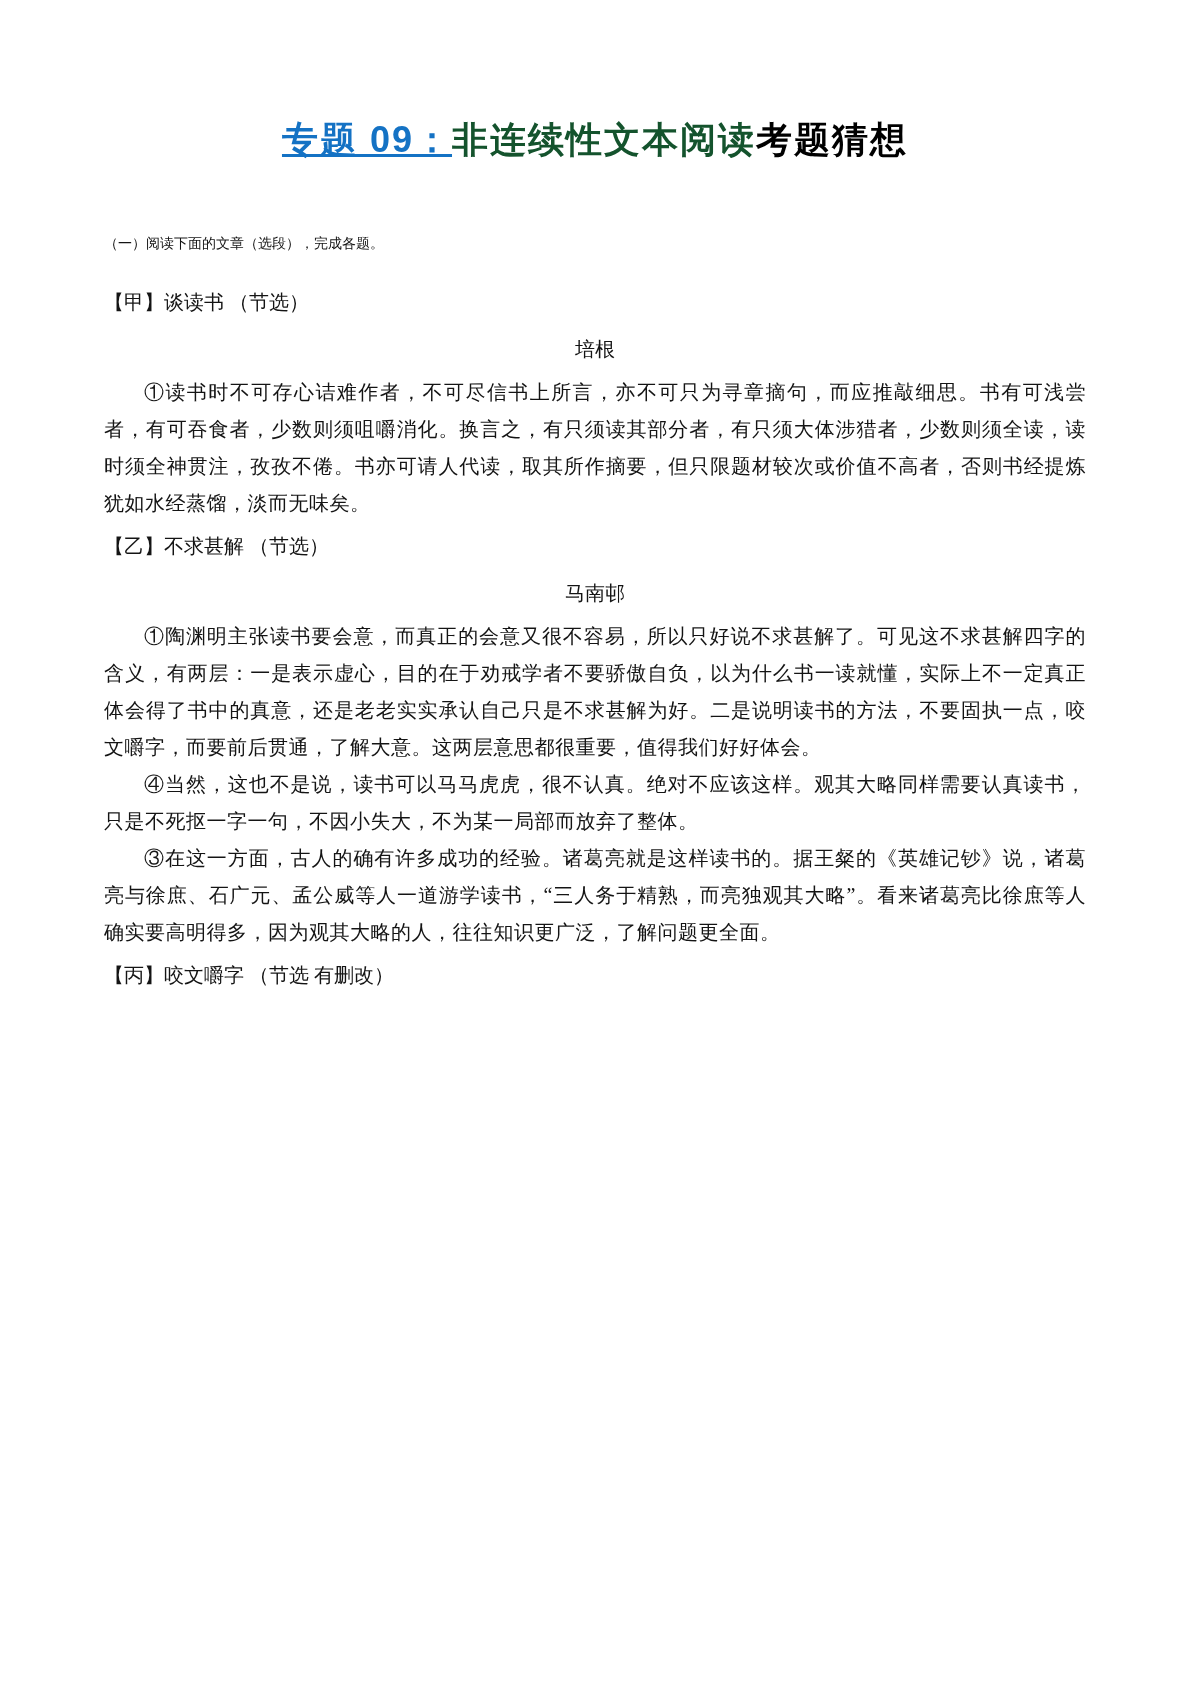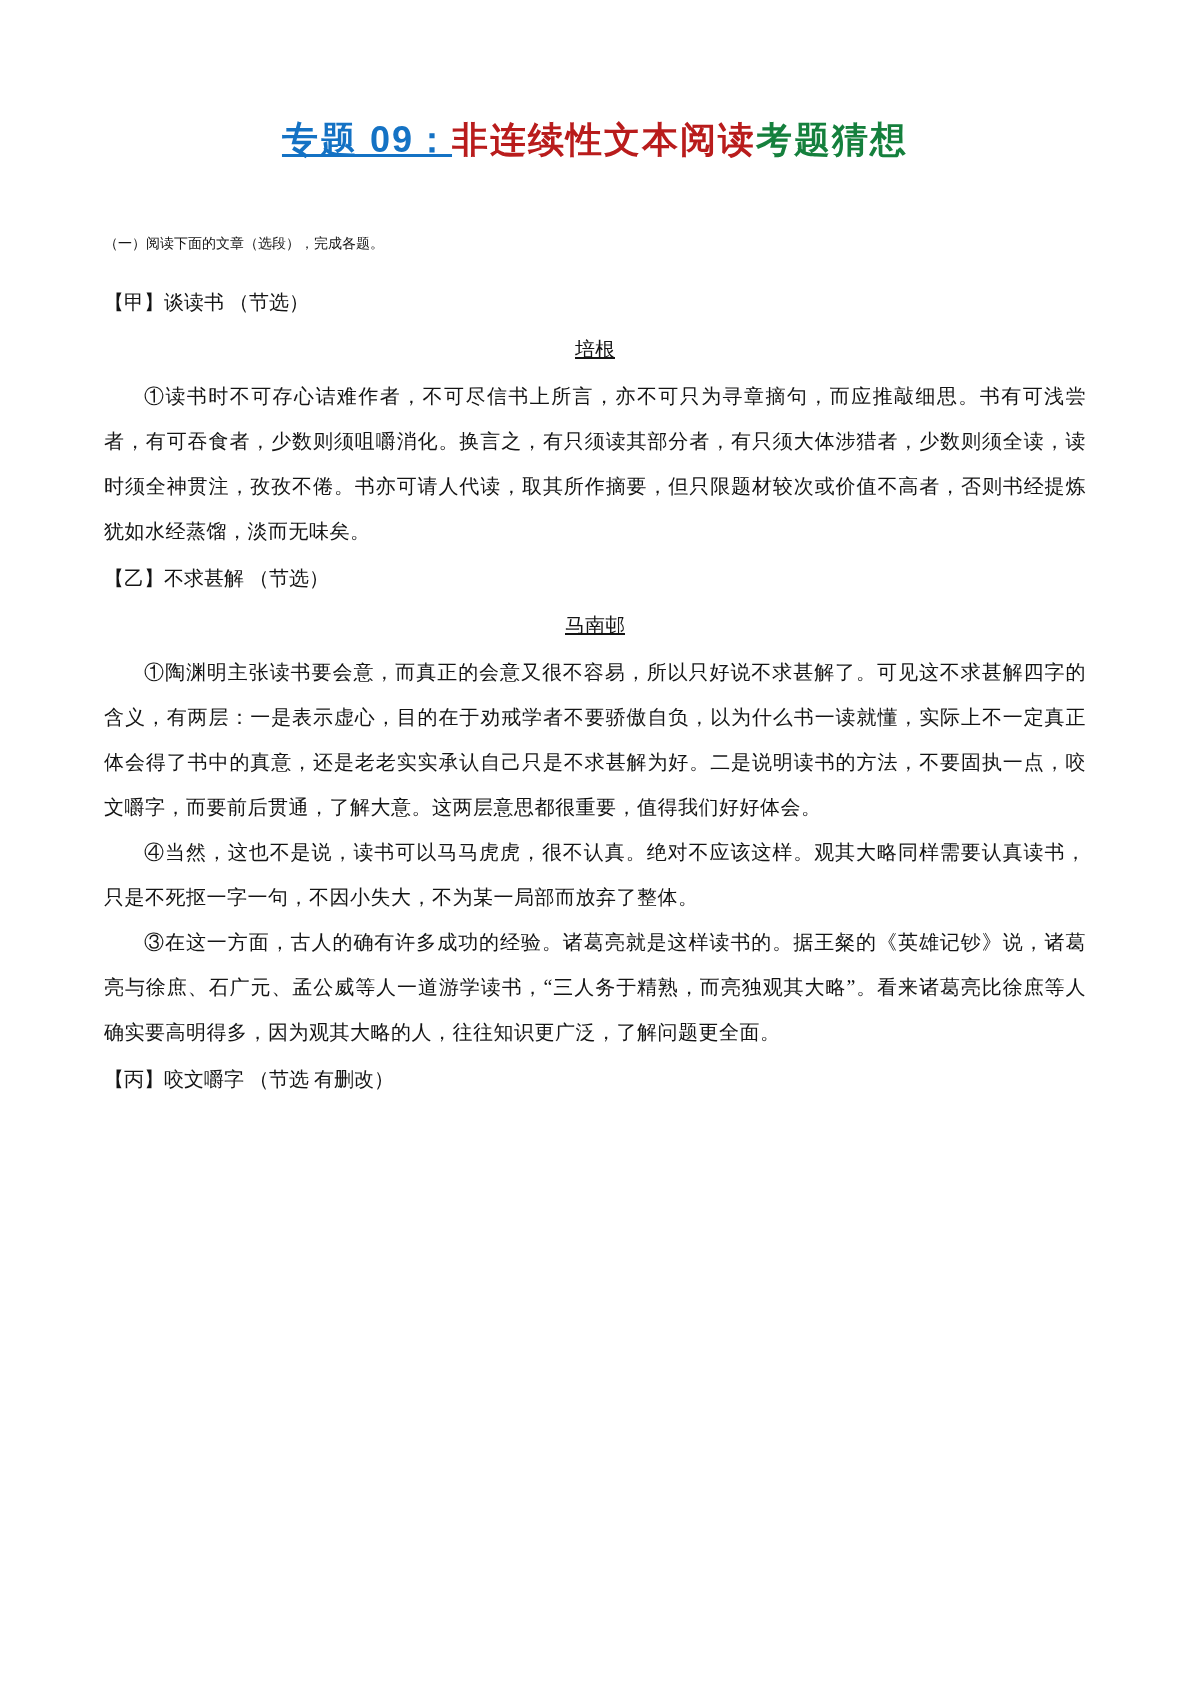--- a/index.html
+++ b/index.html
@@ -38,42 +38,41 @@
   .passage-heading {
     font-size: 20px;
     line-height: 45px;
     margin: 2px 0;
   }
   .passage-author {
     text-align: center;
     font-size: 20px;
     line-height: 45px;
     margin: 2px 0;
-    text-decoration: underline;
   }
   .para {
     font-size: 20px;
-    line-height: 45px;
+    line-height: 37px;
     text-align: justify;
     text-justify: inter-ideograph;
     text-indent: 2em;
     margin: 0;
     letter-spacing: 0.5px;
   }
   .para .u {
     text-decoration: underline;
     text-underline-offset: 6px;
     text-decoration-thickness: 1.2px;
   }
 </style>
 </head>
 <body>
 
 <div class="page">
-  <h1 class="doc-title"><span style="color: rgb(20, 114, 196); text-decoration: underline;">专题 09：</span><span style="color: #b91c1c;">非连续性文本阅读</span><span style="color: #15803d;">考题猜想</span></h1>
+  <h1 class="doc-title"><span style="color: rgb(20, 114, 196); text-decoration: underline;">专题 09：</span><span style="color: #14532d;">非连续性文本阅读</span><span style="color: #000000;">考题猜想</span></h1>
 
   <div class="section-heading">（一）阅读下面的文章（选段），完成各题。</div>
 
   <div>
       <section>
         <div class="passage-heading">【甲】谈读书 （节选）</div>
         <div class="passage-author">培根</div>
         <p class="para"><span>①读书时不可存心诘难作者，不可尽信书上所言，亦不可只为寻章摘句，而应推敲细思。书有可浅尝者，有可吞食者，少数则须咀嚼消化。换言之，有只须读其部分者，有只须大体涉猎者，少数则须全读，读时须全神贯注，孜孜不倦。书亦可请人代读，取其所作摘要，但只限题材较次或价值不高者，否则书经提炼犹如水经蒸馏，淡而无味矣。</span></p>
       </section>
       <section>

